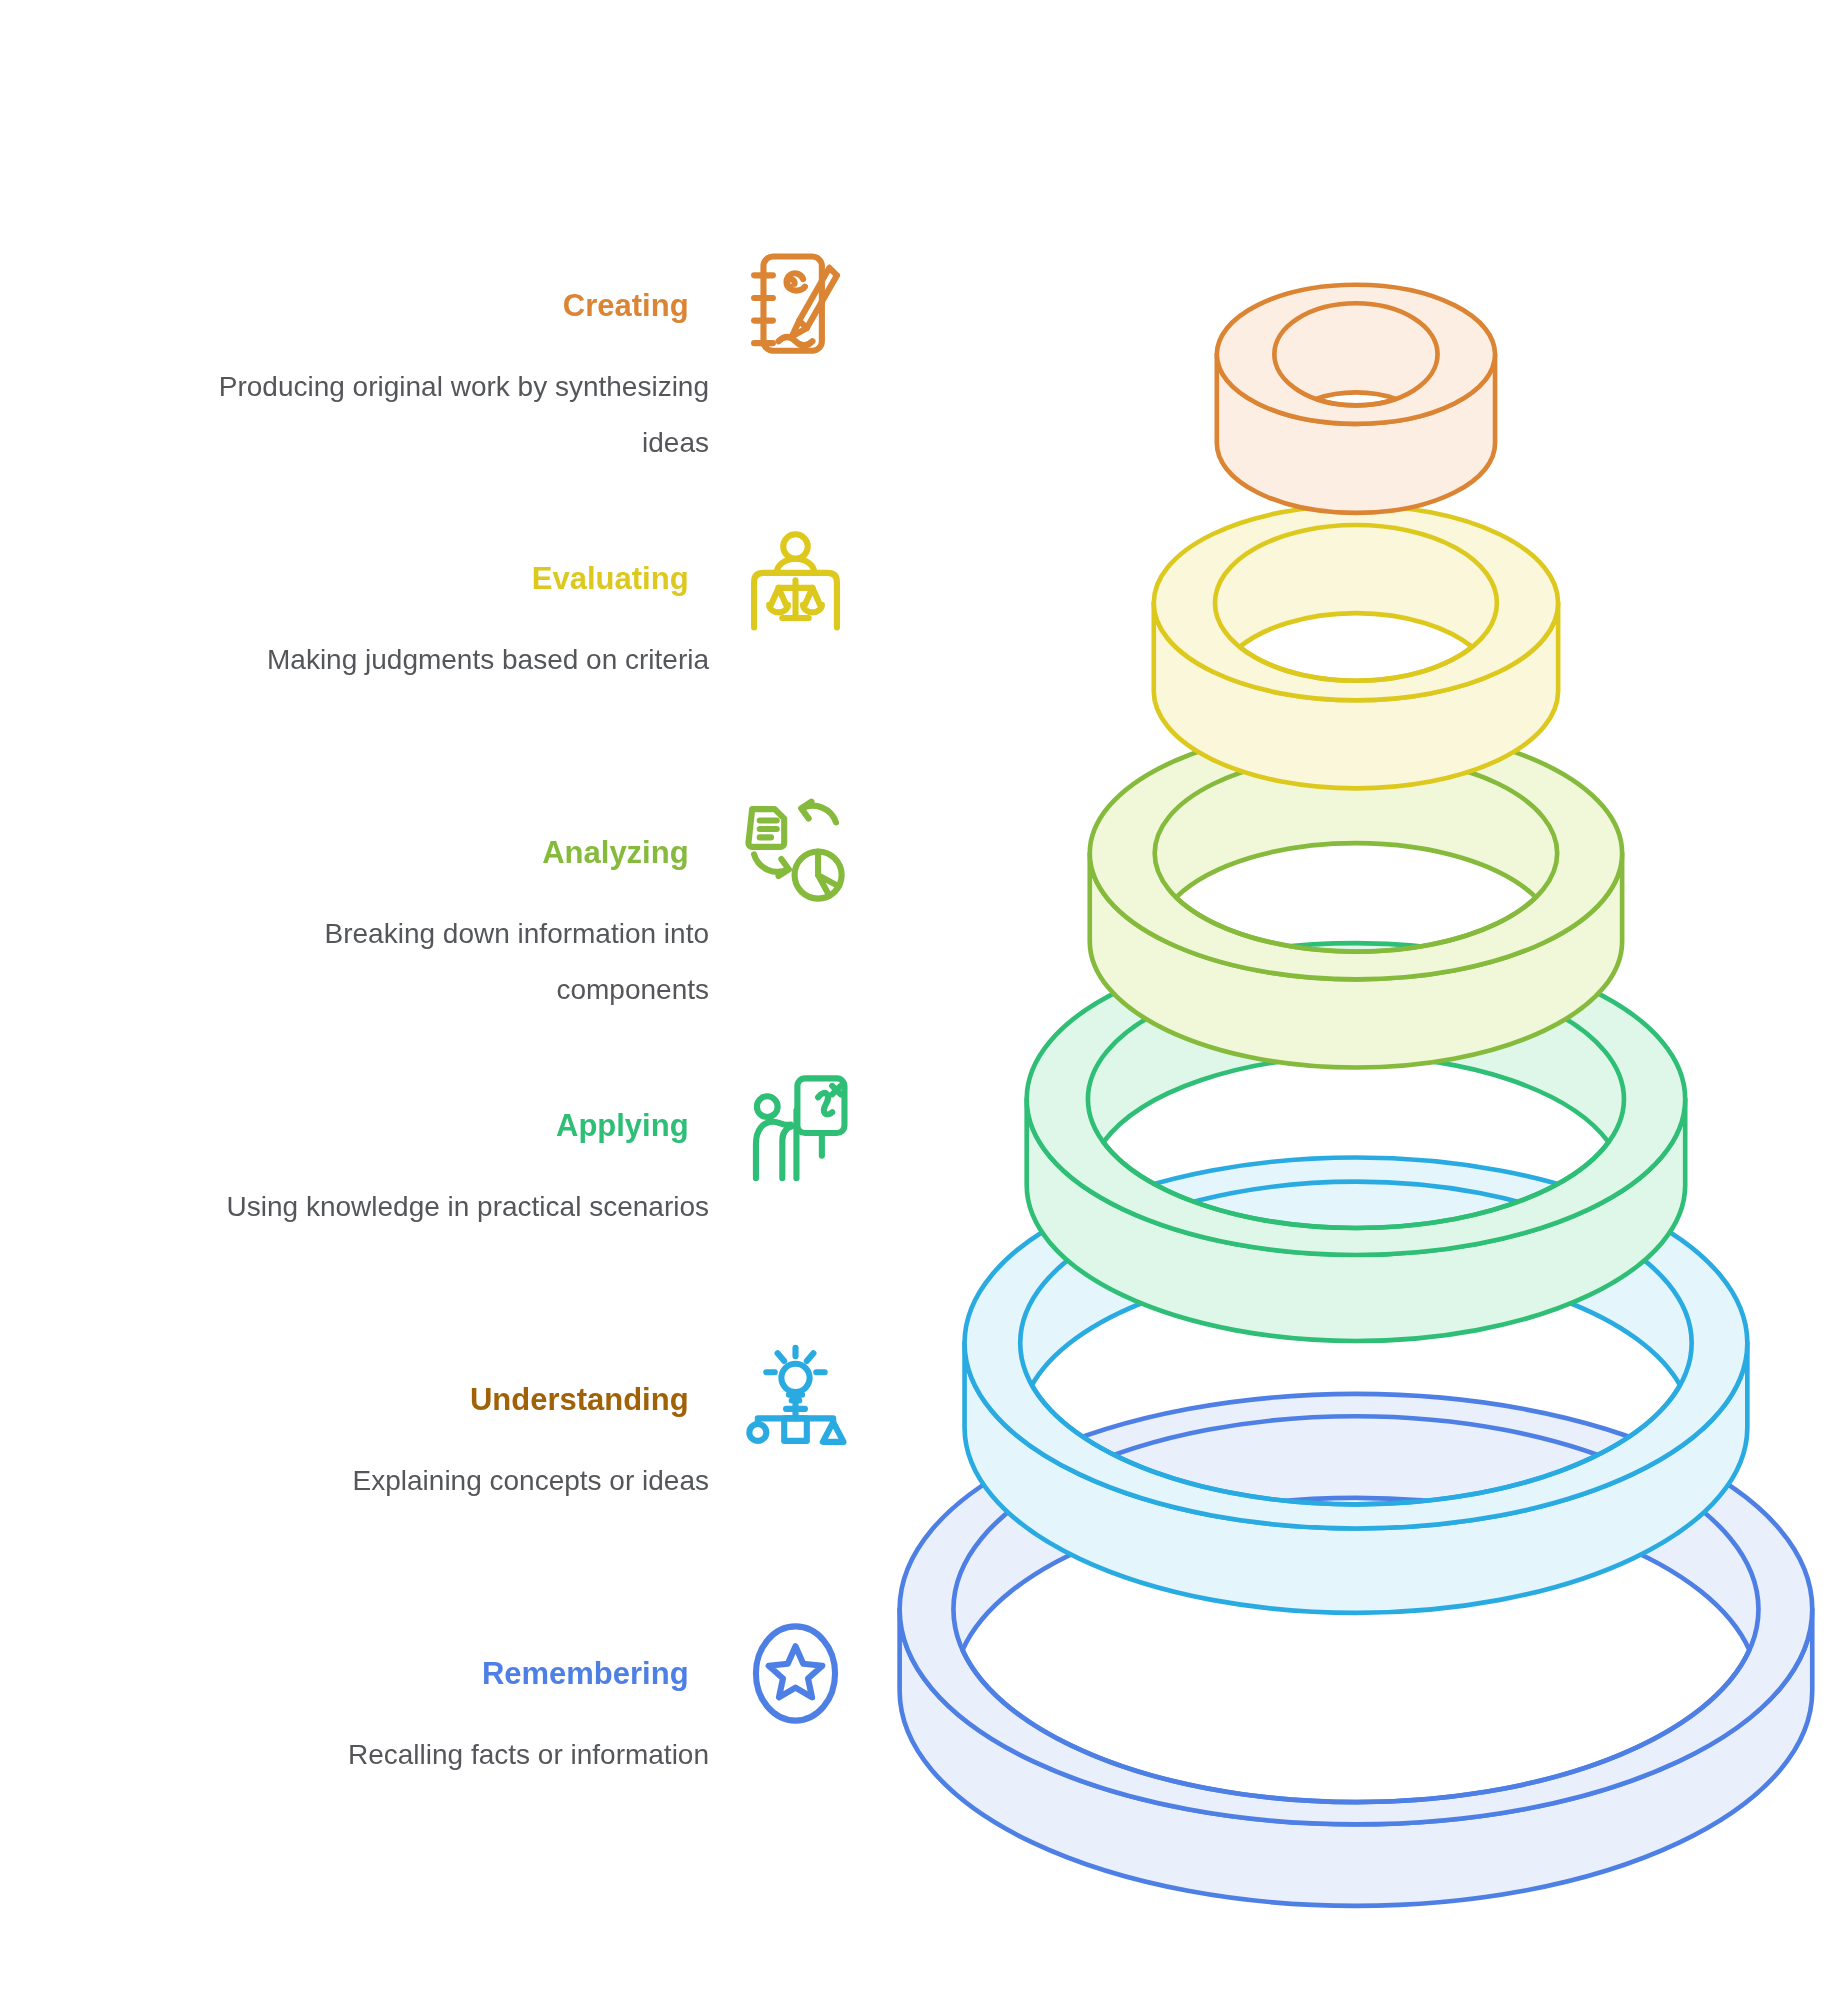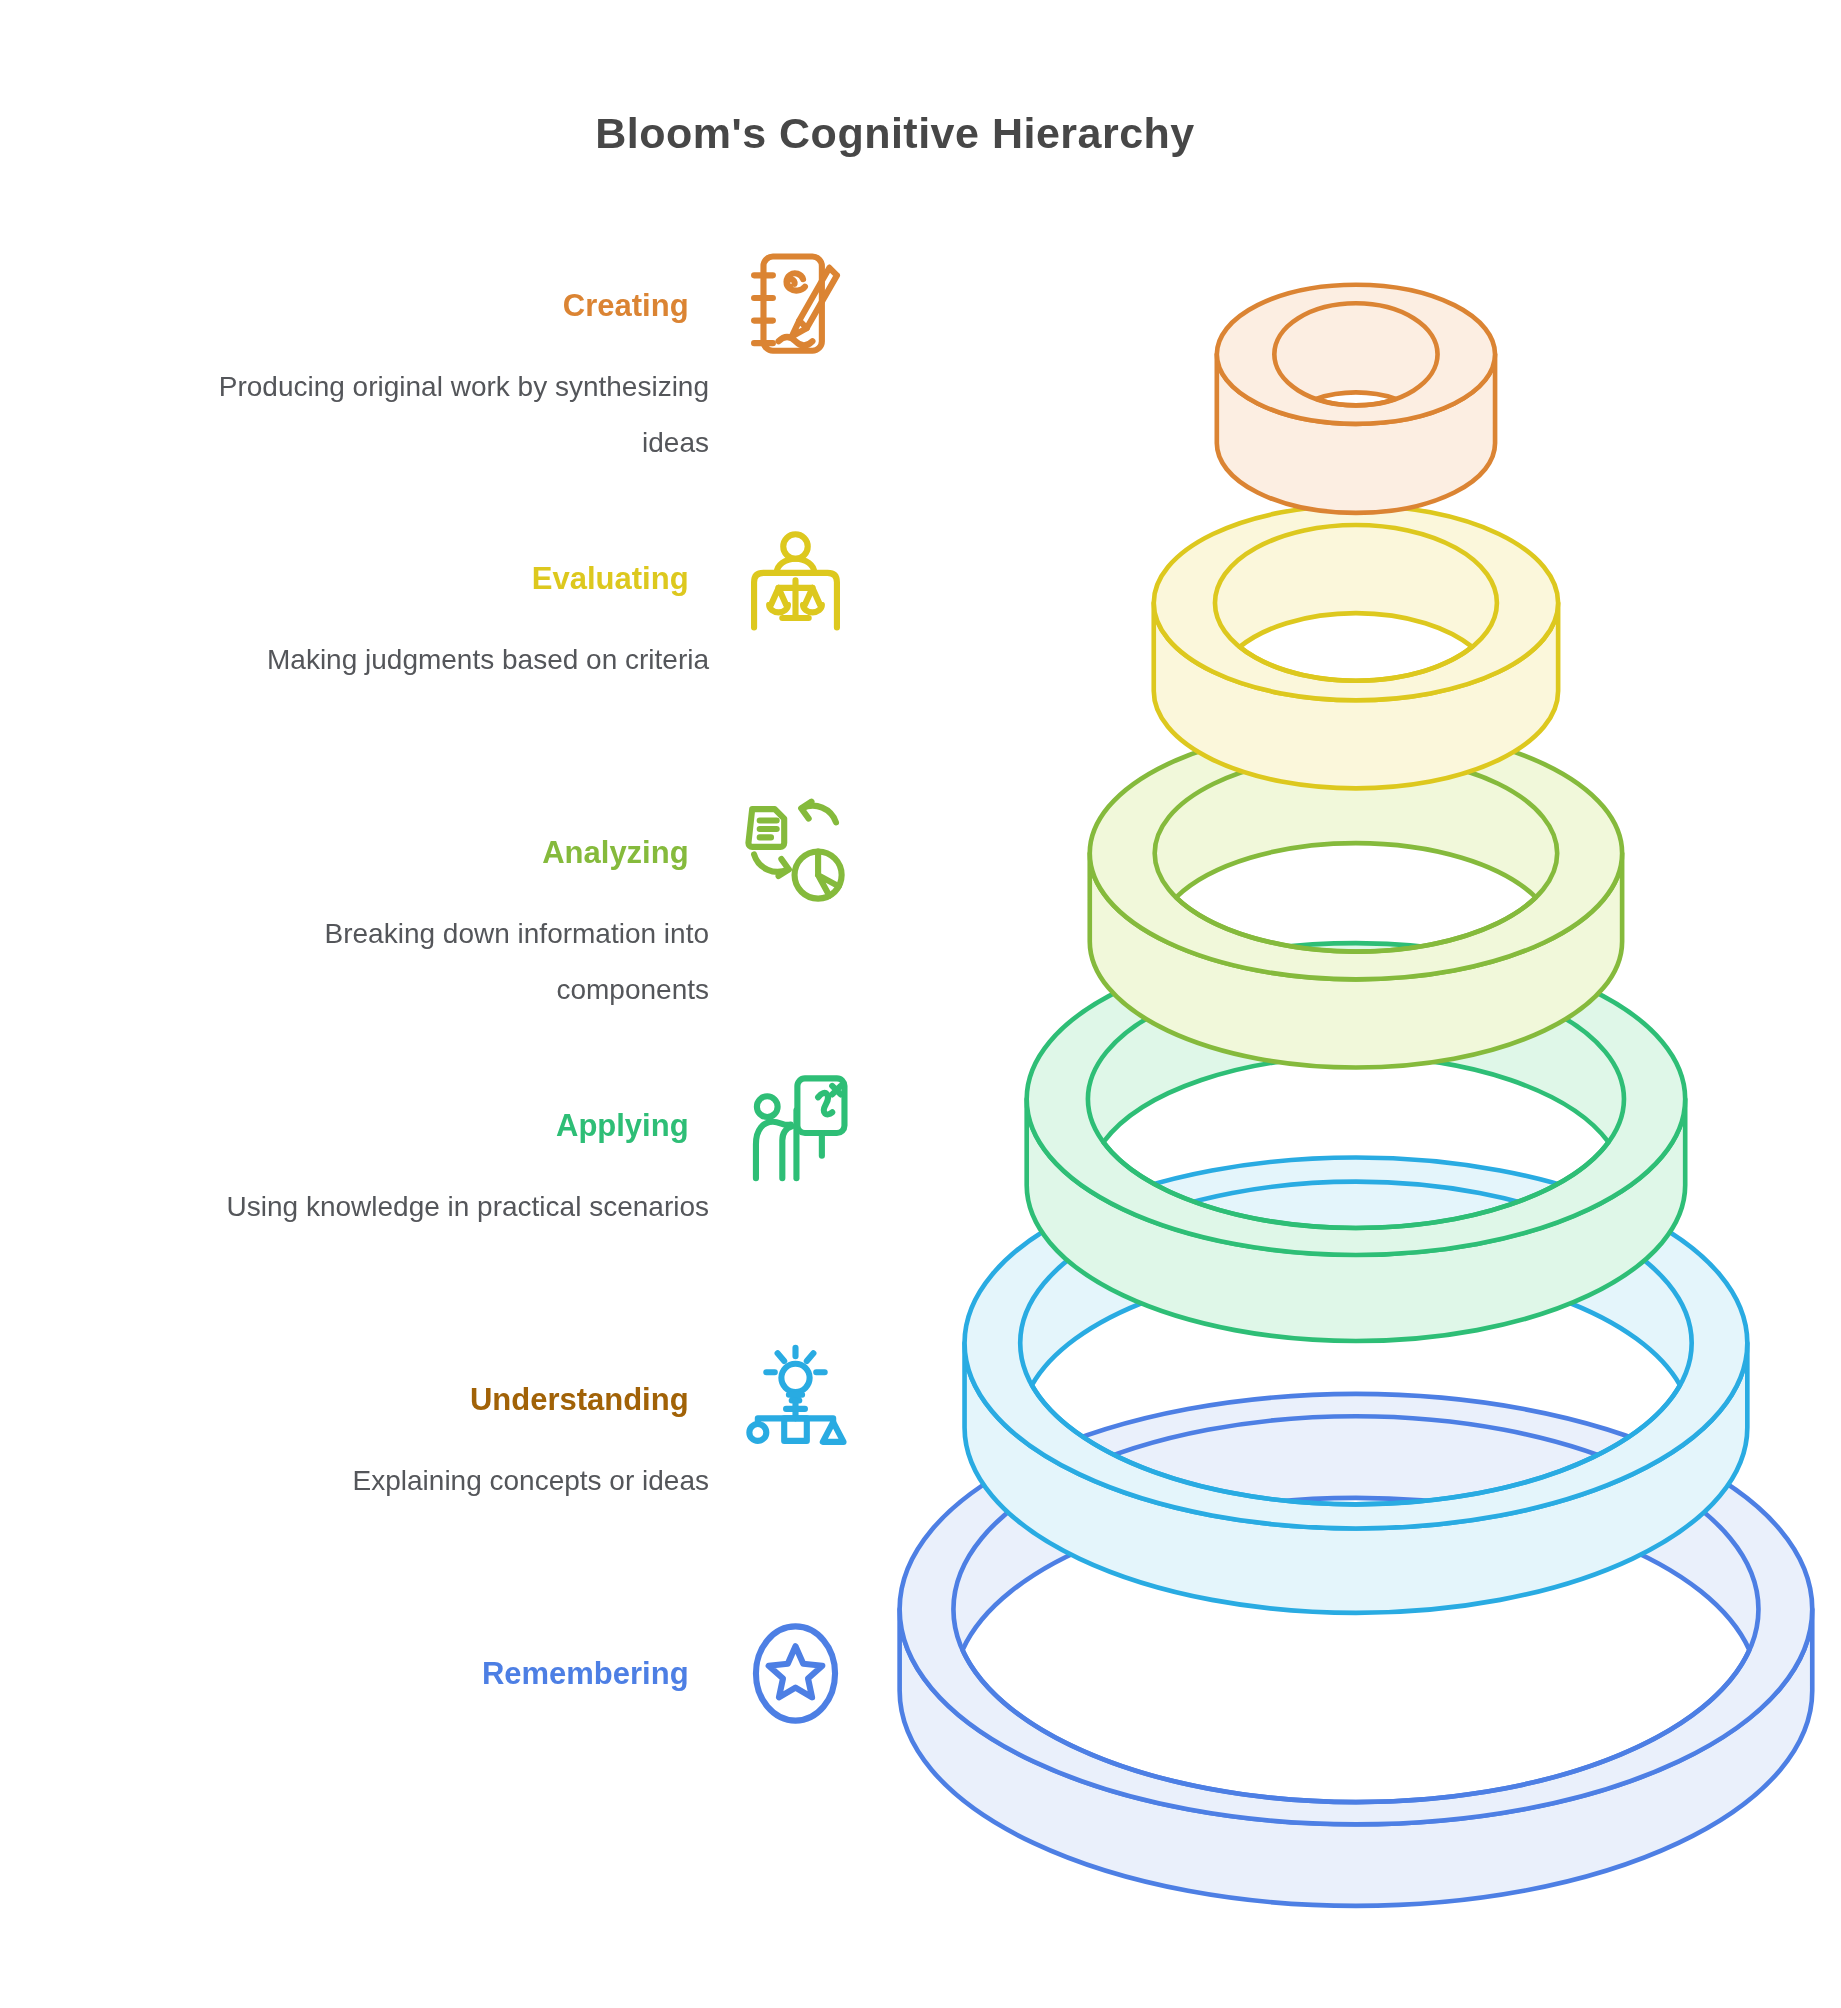--- a/index.html
+++ b/index.html
@@ -55,21 +55,20 @@
         <path d="M 1336.6357777967862 697.5 A 152 84 0 0 0 1587.3642222032138 697.5 A 152 84 0 0 0 1336.6357777967862 697.5 Z" fill="none" stroke="#ddc81e" stroke-width="5" stroke-linejoin="round"></path>
       </g>
       <g>
         <path d="M 1312 382 A 150 75 0 0 0 1612 382 L 1612 478 A 150 75 0 0 1 1312 478 Z" fill="#fceee2" stroke="#db8433" stroke-width="5" stroke-linejoin="round"></path>
         <path d="M 1374 382 A 88 55 0 1 0 1550 382 A 88 55 0 1 0 1374 382 Z M 1419.0376909372878 430 A 88 55 0 0 0 1504.9623090627122 430 A 88 55 0 0 0 1419.0376909372878 430 Z" fill="#fceee2" stroke="none" stroke-width="0" stroke-linejoin="round" fill-rule="evenodd"></path>
         <path d="M 1312 382 A 150 75 0 1 0 1612 382 A 150 75 0 1 0 1312 382 Z M 1374 382 A 88 55 0 1 0 1550 382 A 88 55 0 1 0 1374 382 Z " fill="#fceee2" stroke="#db8433" stroke-width="5" stroke-linejoin="round" fill-rule="evenodd"></path>
         <path d="M 1419.0376909372878 430 A 88 55 0 0 0 1504.9623090627122 430 A 88 55 0 0 0 1419.0376909372878 430 Z" fill="none" stroke="#db8433" stroke-width="5" stroke-linejoin="round"></path>
       </g>
     </svg>
 
-  <div class="title" style="color: rgb(71, 71, 71);">Bloom's Cognitive Hierarchy</div>
 
   <div class="section s1">
     <div class="row">
       <div class="labelcol">
         <span class="label" style="color: rgb(219, 132, 51);">Creating</span>
       </div>
       <div class="iconcol">
         <span><svg width="113" height="113" viewBox="0 0 120 120" fill="none" stroke="#db8433" stroke-width="6.5" stroke-linecap="round" stroke-linejoin="round">
      <rect x="26" y="8" width="62" height="100" rx="10"></rect>
      <path d="M16 28 H36 M16 52 H36 M16 76 H36 M16 100 H36"></path>
@@ -174,16 +173,17 @@
       <div class="labelcol">
         <span class="label" style="color: rgb(77, 127, 228);">Remembering</span>
       </div>
       <div class="iconcol">
         <span><svg width="113" height="113" viewBox="0 0 120 120" fill="none" stroke="#4d7fe4" stroke-width="6.5" stroke-linecap="round" stroke-linejoin="round">
      <ellipse cx="60" cy="60" rx="42" ry="50"></ellipse>
      <path d="M60 31 L68.2 49.7 L88.5 51.7 L73.3 65.3 L77.6 85.3 L60 75 L42.4 85.3 L46.7 65.3 L31.5 51.7 L51.8 49.7 Z"></path>
             </svg></span>
       </div>
     </div>
+    <div class="desc" style="color: rgb(84, 86, 90);">Recalling facts or information</div>
   </div>
 
 </div>
 
 
 </body></html>

